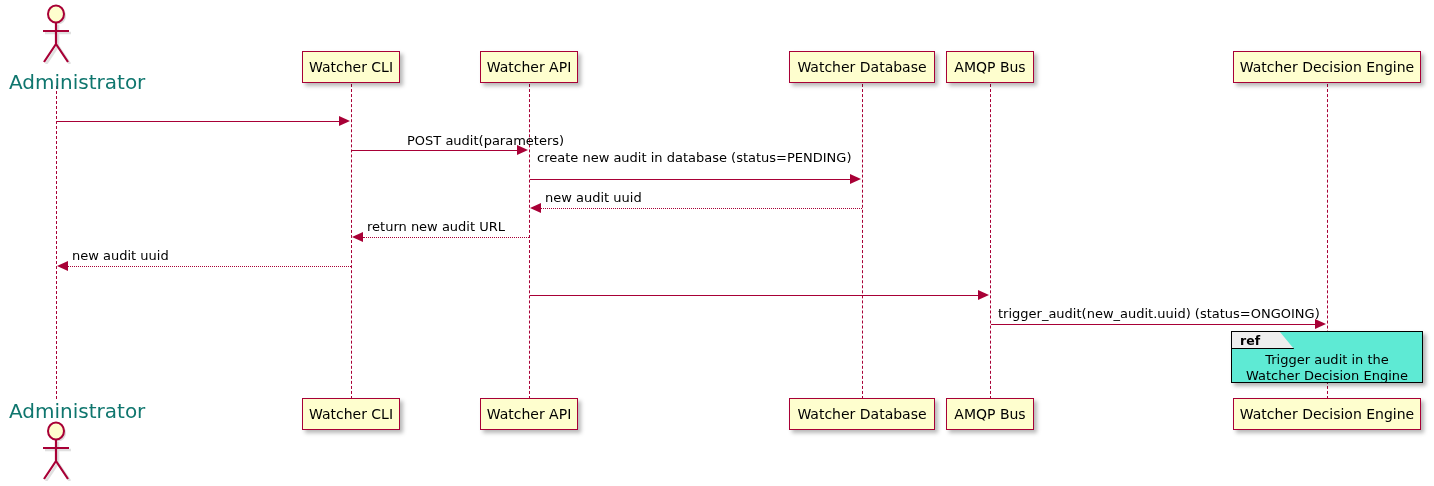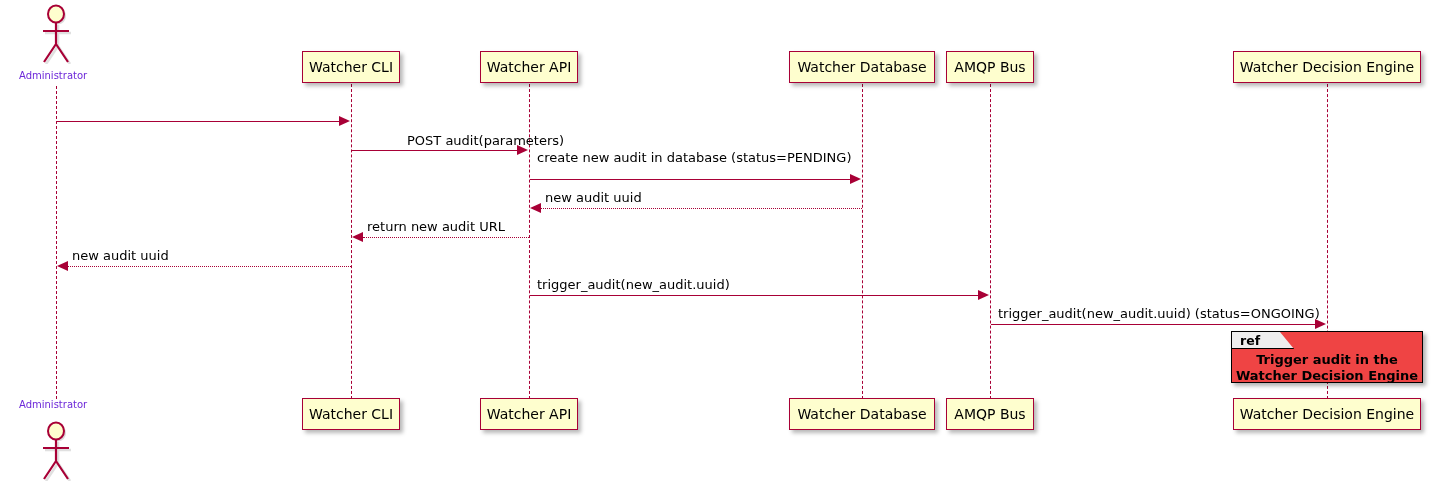--- a/index.html
+++ b/index.html
@@ -45,25 +45,24 @@
 
   
   .actor {
     position: absolute;
     width: 44px;
     height: 62px;
     z-index: 5;
   }
   .actor-label {
     position: absolute;
-    font-size: 10px;
-    color: #6d28d9;
+    font-size: 20px;
+    color: #0f766e;
     white-space: nowrap;
     z-index: 5;
-    margin-left: 10px;
   }
 
   
   .msg-line {
     position: absolute;
     height: 0;
     border-top: 1.5px solid #A80036;
     z-index: 3;
   }
   .msg-line.dotted {
@@ -90,21 +89,21 @@
     font-size: 13px;
     color: #000000;
     white-space: nowrap;
     z-index: 4;
   }
 
   
   .ref-box {
     position: absolute;
     box-sizing: border-box;
-    background: #ef4444;
+    background: #5eead4;
     border: 1.5px solid #000000;
     box-shadow: 3px 3px 4px rgba(0,0,0,0.30);
     z-index: 8;
   }
   .ref-tab {
     position: absolute;
     left: 0;
     top: 0;
     height: 17px;
     width: 62px;
@@ -125,21 +124,20 @@
   }
   .ref-body {
     position: absolute;
     left: 0;
     top: 20px;
     width: 100%;
     text-align: center;
     font-size: 13px;
     color: #000000;
     line-height: 16px;
-    font-weight: bold;
   }
 </style>
 </head>
 <body>
 
 <div id="canvas">
 
   <div class="lifeline" style="left:56px; top:86px; height:313px;"></div>
   <div class="lifeline" style="left:351px; top:84px; height:315px;"></div>
   <div class="lifeline" style="left:529px; top:84px; height:315px;"></div>
@@ -195,21 +193,20 @@
   <div class="arrowhead left" style="left:530px; top:203px;"></div>
 
   <div class="msg-label" style="left:367px; top:219px;">return new audit URL</div>
   <div class="msg-line dotted" style="left:363px; top:237px; width:166px;"></div>
   <div class="arrowhead left" style="left:352px; top:232px;"></div>
 
   <div class="msg-label" style="left:72px; top:248px;">new audit uuid</div>
   <div class="msg-line dotted" style="left:68px; top:266px; width:283px;"></div>
   <div class="arrowhead left" style="left:57px; top:261px;"></div>
 
-  <div class="msg-label" style="left:537px; top:277px;">trigger_audit(new_audit.uuid)</div>
   <div class="msg-line" style="left:530px; top:295px; width:449px;"></div>
   <div class="arrowhead right" style="left:978px; top:290px;"></div>
 
   <div class="msg-label" style="left:998px; top:306px;">trigger_audit(new_audit.uuid) (status=ONGOING)</div>
   <div class="msg-line" style="left:991px; top:324px; width:325px;"></div>
   <div class="arrowhead right" style="left:1315px; top:319px;"></div>
 
   <div class="ref-box" style="left:1231px; top:331px; width:192px; height:52px;">
     <div class="ref-tab"></div>
     <div class="ref-tab-text">ref</div>

